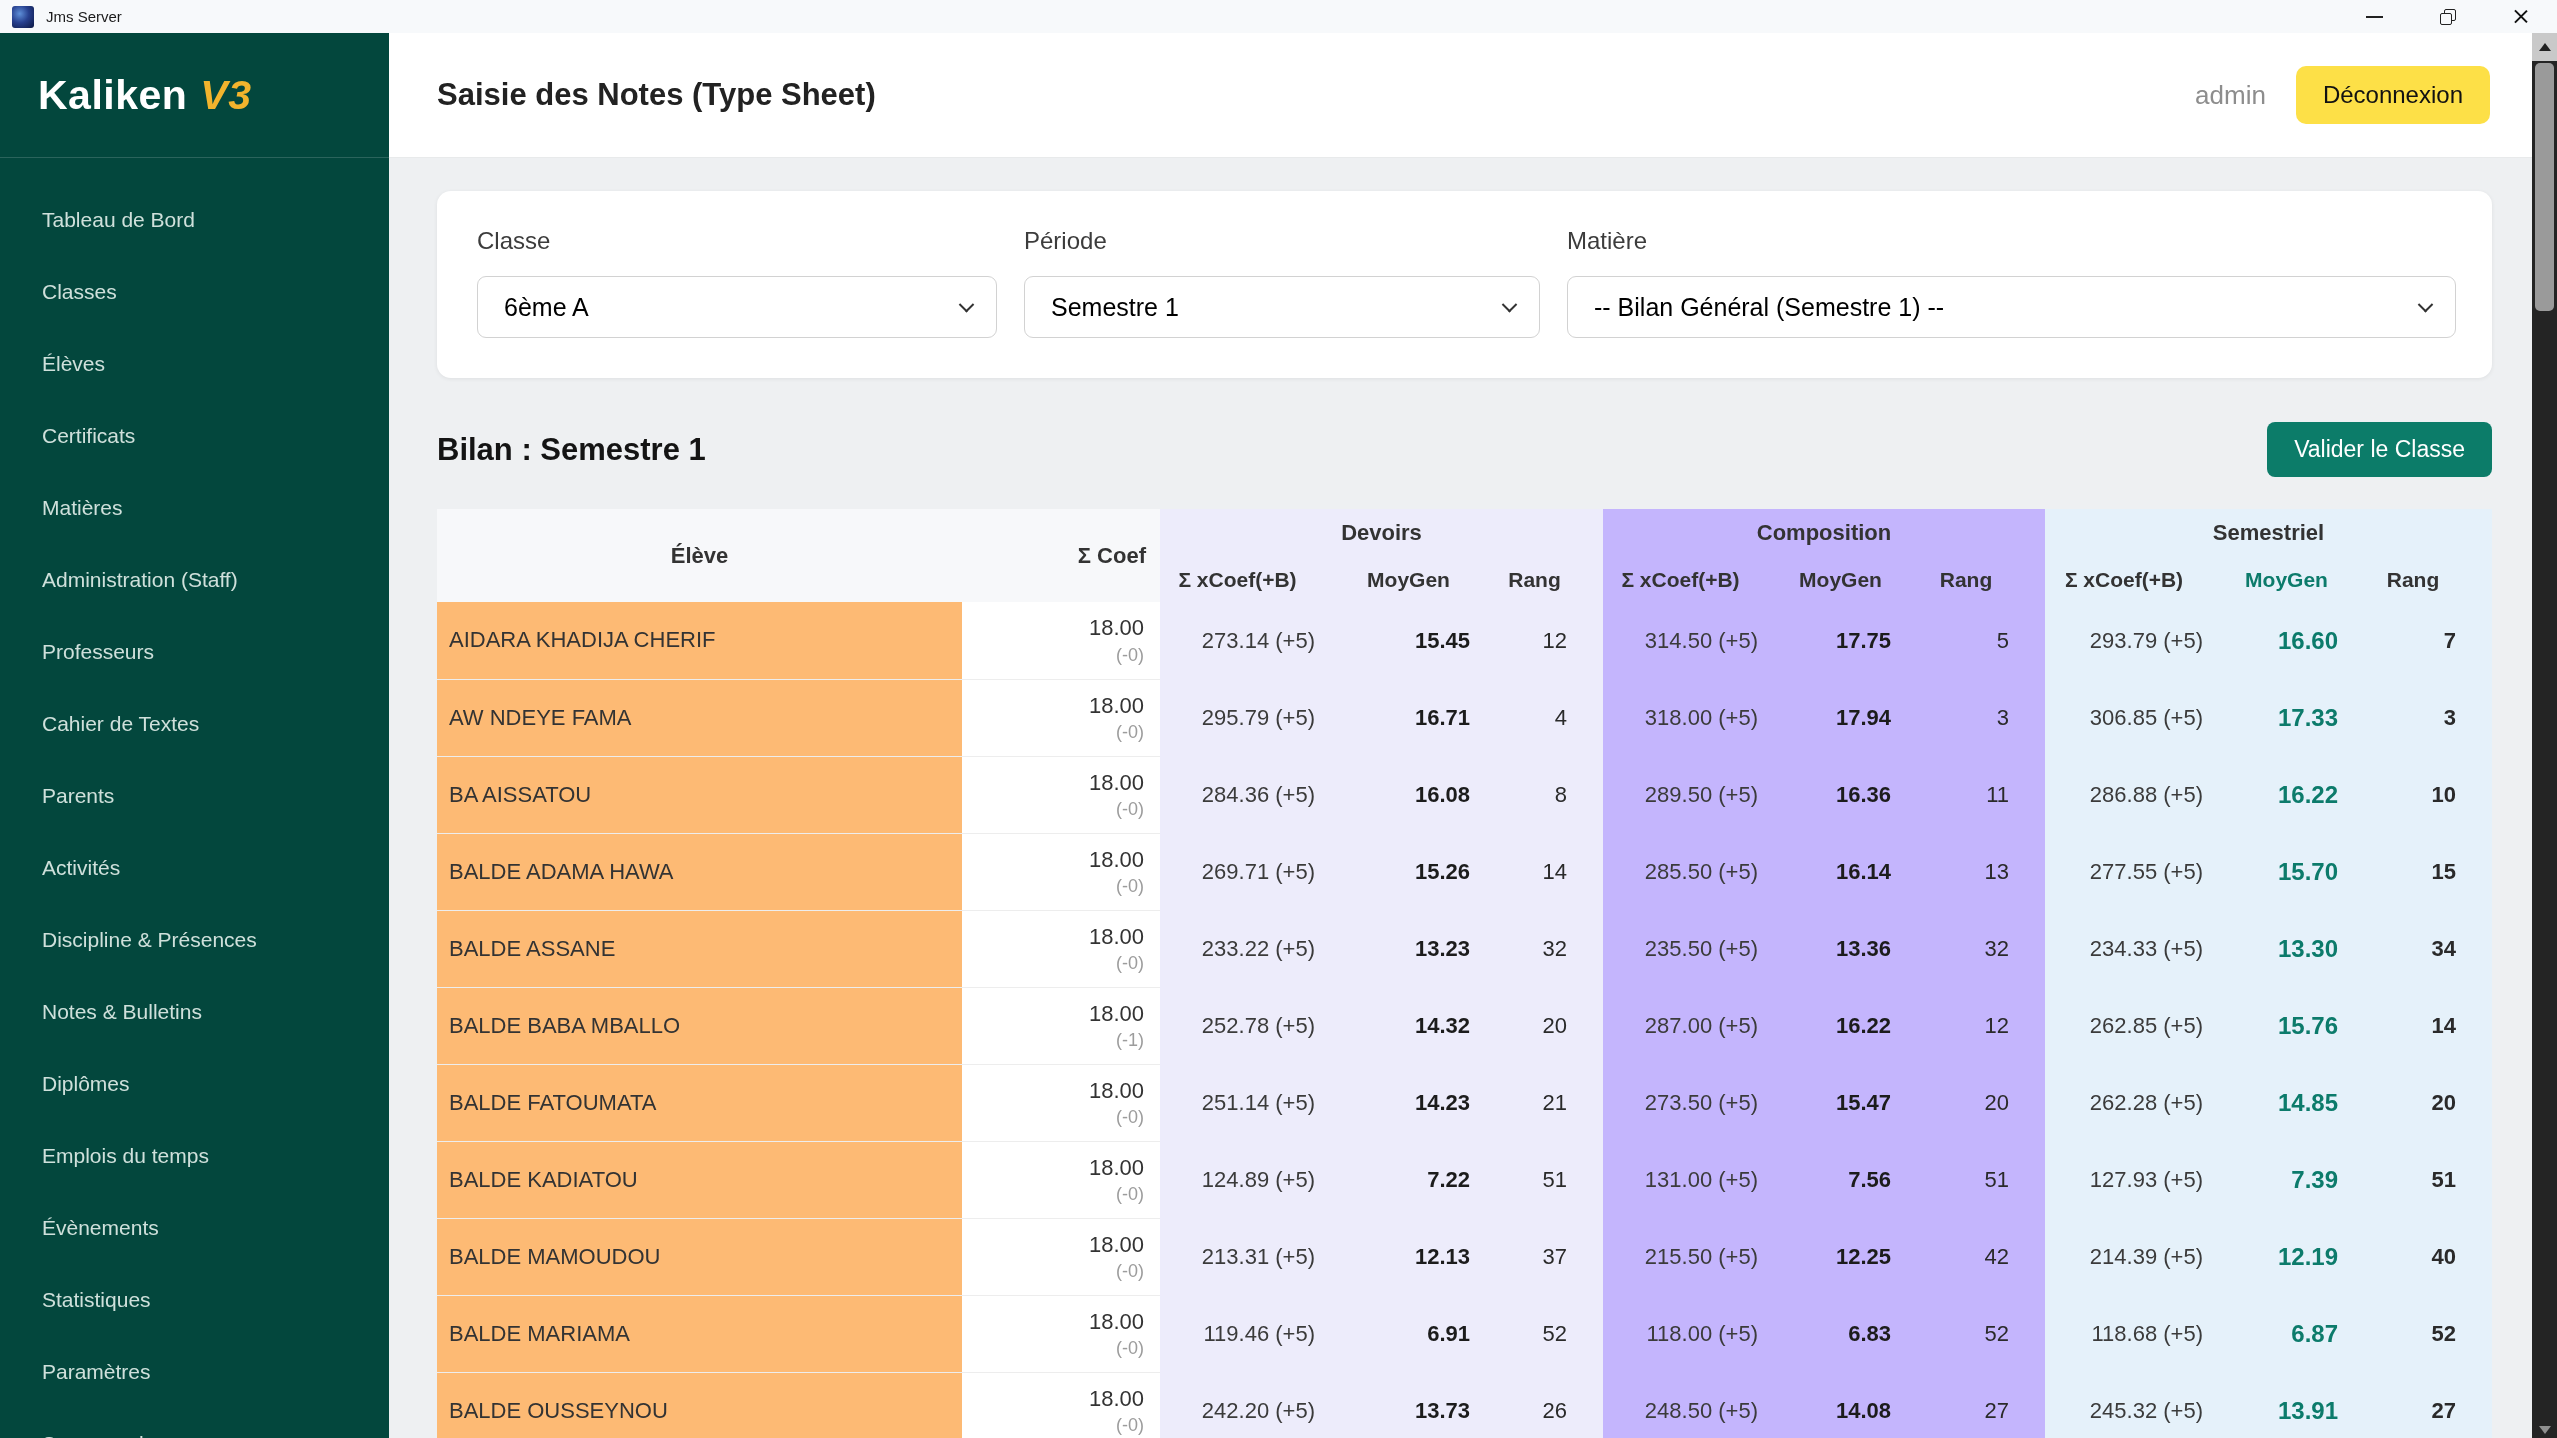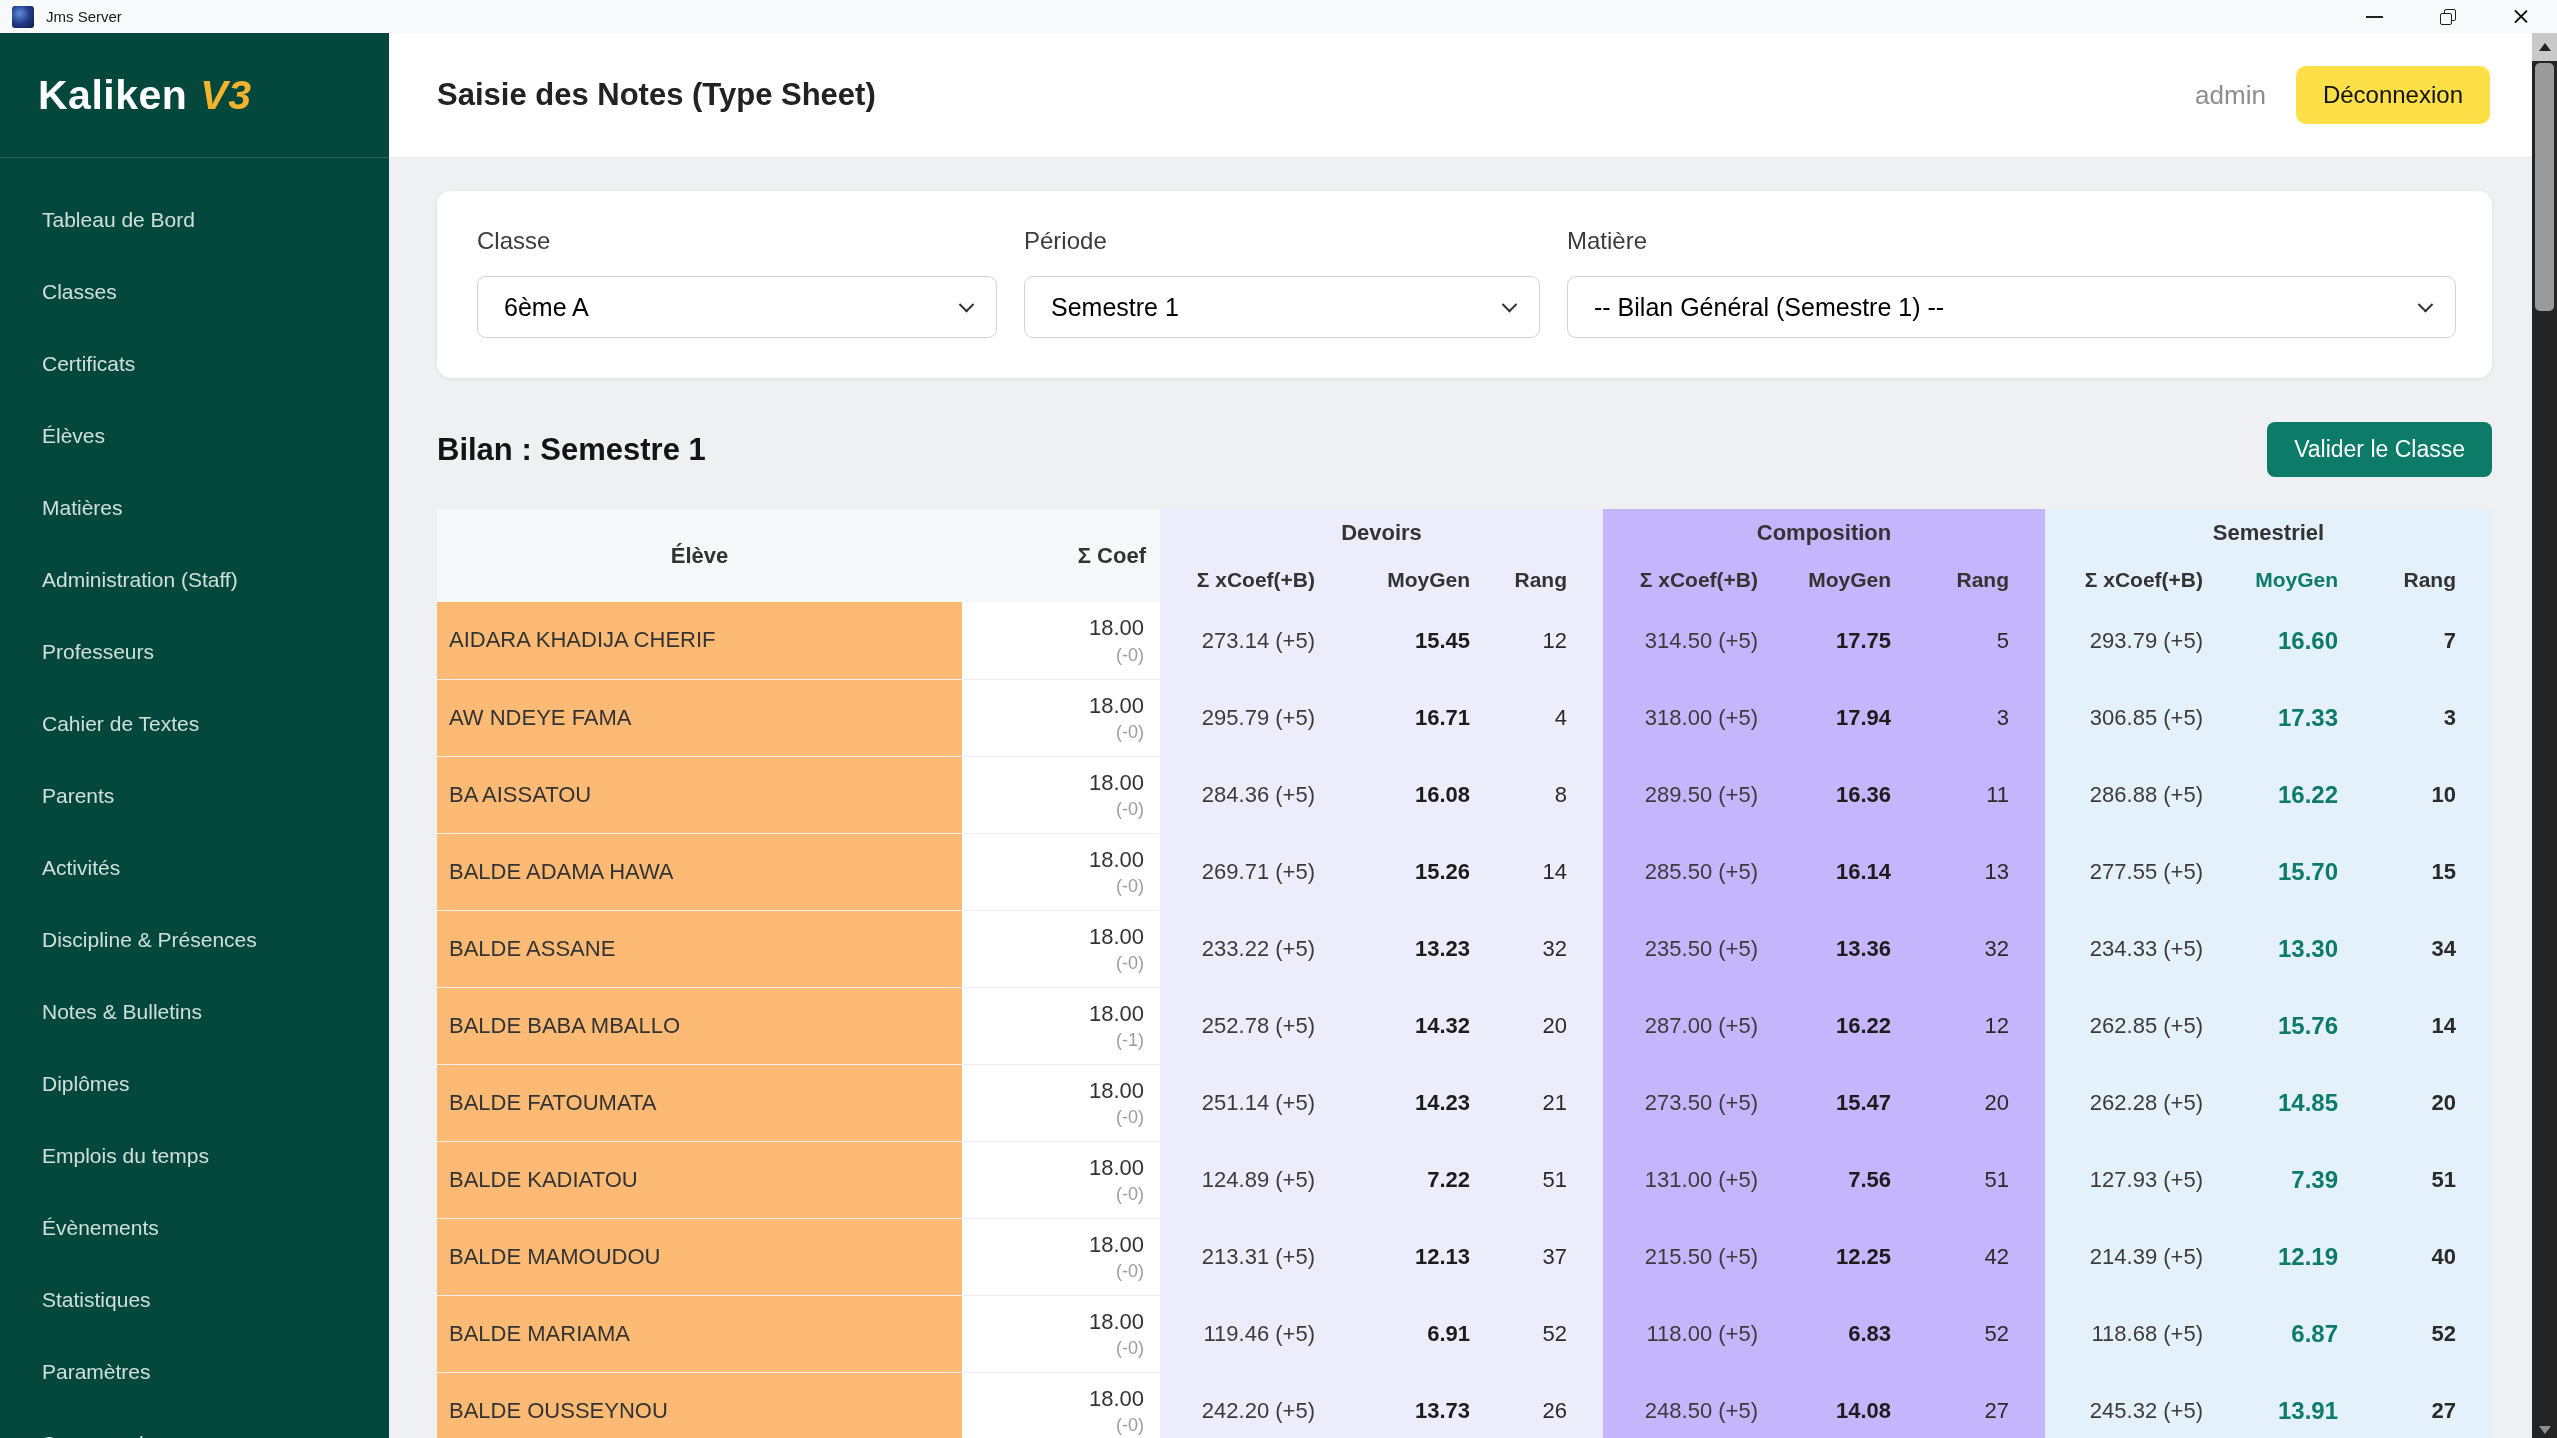--- a/index.html
+++ b/index.html
@@ -66,21 +66,21 @@
   .validate-btn { background:#0c7c69; color:#fff; border:none; border-radius:8px;
     padding:14px 27px; font-size:23px; font-family:inherit; cursor:pointer; }
 
   
   .grades-table { margin:32px 67px 0 48px; width:2055px; border-collapse:collapse; table-layout:fixed; background:#fff; }
   .grades-table th, .grades-table td { font-family:inherit; }
   thead th { font-weight:700; color:#333; }
   .th-eleve { background:#f7f8fa; font-size:22px; text-align:center; }
   .th-coef  { background:#f7f8fa; font-size:22px; text-align:right; padding-right:14px; }
   .th-group { font-size:22px; text-align:center; height:48px; }
-  .th-sub   { font-size:21px; height:45px; text-align:right; }
+  .th-sub   { font-size:21px; height:45px; text-align:center; }
   .th-sub.xcoef { padding-right:32px; }
   .th-sub.moy   { padding-right:32px; }
   .th-sub.rang  { padding-right:36px; }
   .th-sub.moy-sem { color:#0c7b6b; }
 
   .c-dev  { background:#edecfb; }
   .c-comp { background:#c4b5fd; }
   .c-sem  { background:#e5f1fa; }
 
   tbody tr { height:77px; }
@@ -132,22 +132,22 @@
   <div class="app">
 
     <aside class="sidebar">
       <div class="brand">
         <span class="brand-name">Kaliken</span>
         <span class="brand-version">V3</span>
       </div>
       <nav class="nav" id="sidebar-nav">
           <div class="nav-item">Tableau de Bord</div>
           <div class="nav-item">Classes</div>
+          <div class="nav-item">Élèves</div>
           <div class="nav-item">Certificats</div>
-          <div class="nav-item">Élèves</div>
           <div class="nav-item">Matières</div>
           <div class="nav-item">Administration (Staff)</div>
           <div class="nav-item">Professeurs</div>
           <div class="nav-item">Cahier de Textes</div>
           <div class="nav-item">Parents</div>
           <div class="nav-item">Activités</div>
           <div class="nav-item">Discipline &amp; Présences</div>
           <div class="nav-item">Notes &amp; Bulletins</div>
           <div class="nav-item">Diplômes</div>
           <div class="nav-item">Emplois du temps</div>

